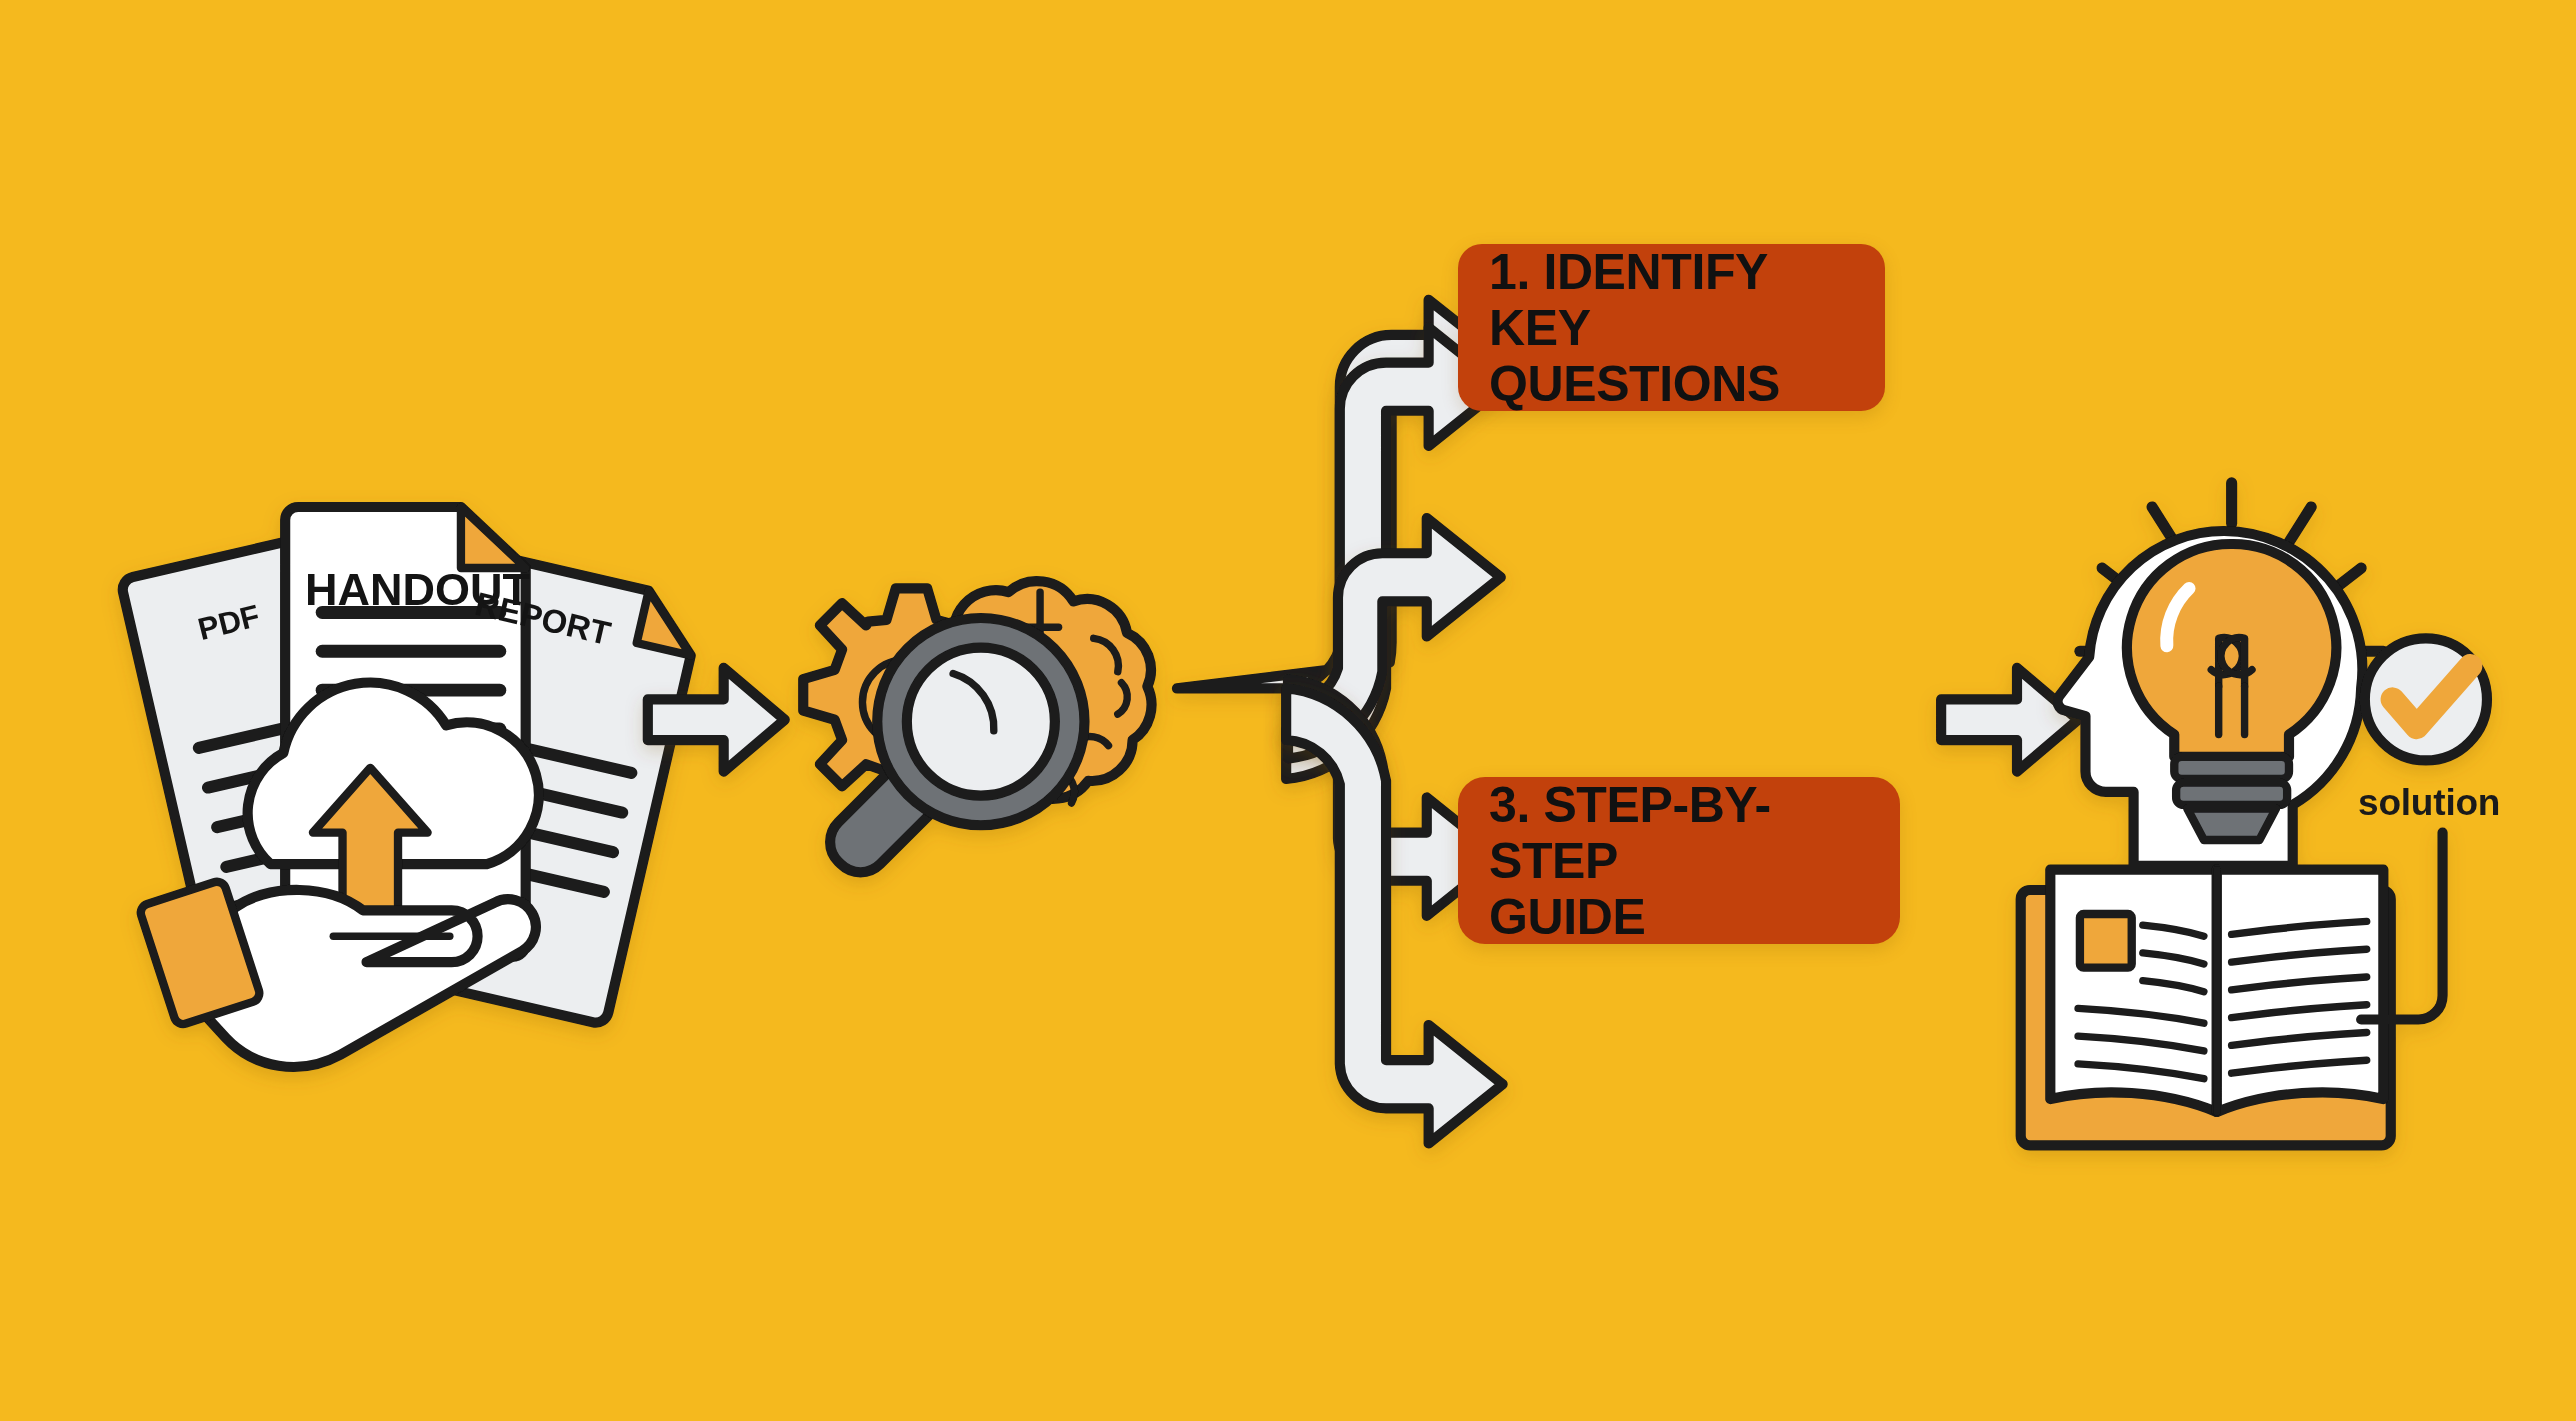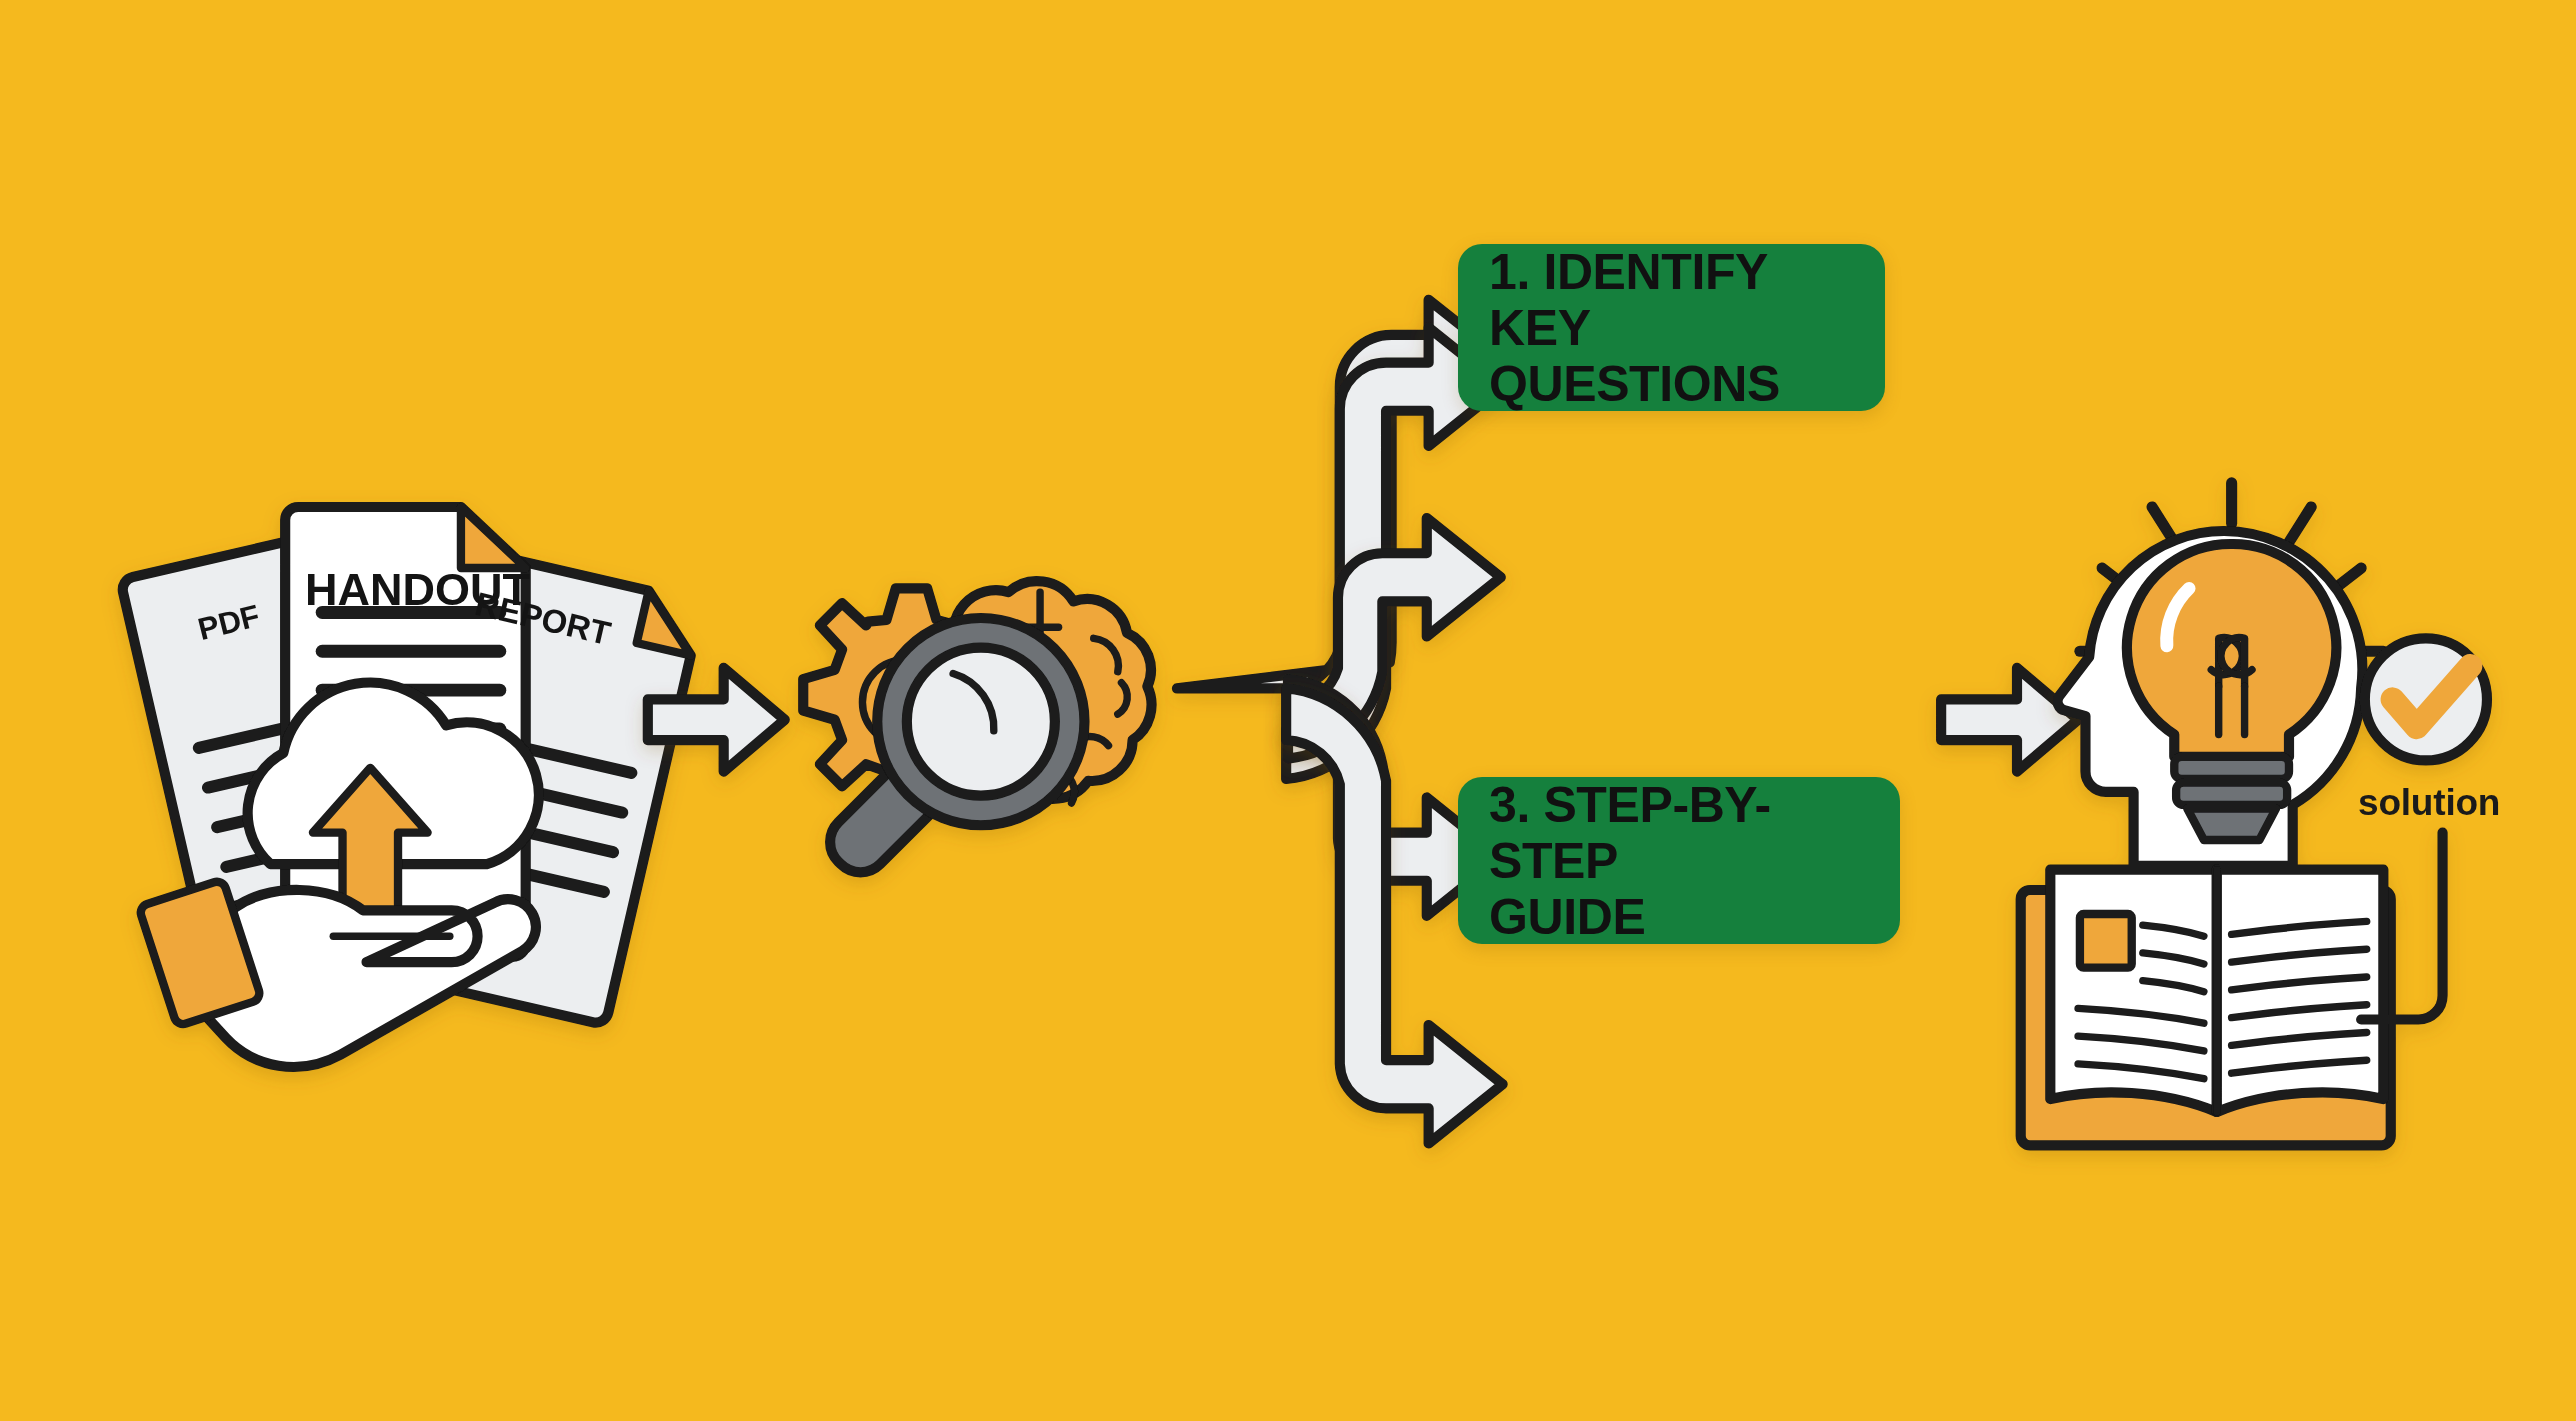--- a/index.html
+++ b/index.html
@@ -12,39 +12,39 @@
   }
   #stage {
     position:absolute; inset:0;
     background:#F5B91E;
   }
   #stage svg.layer { position:absolute; left:0; top:0; width:2576px; height:1421px; }
 
   
   .step-box {
     position:absolute;
-    background:#15803d;
+    background:#c2410c;
     border-radius:24px;
     box-shadow:0 5.6px 16.7px rgba(120,80,0,.18);
     display:flex; align-items:center;
     padding:0 31px;
   }
   .step-label {
     font-family:"Liberation Sans", sans-serif;
     font-weight:700;
     font-size:50px;
     line-height:1.12;
     letter-spacing:-0.4px;
     color:#111111;
     text-transform:uppercase;
     white-space:pre-line;
   }
   #step-1 { left:1458px; top:244px;  width:427px; height:167px; }
   #step-2 { left:1458px; top:524px;  width:427px; height:130px; }
-  #step-3 { left:1458px; top:777px;  width:442px; height:167px; }
+  #step-3 { left:1458px; top:777px;  width:442px; height:167px;border-radius:27px; }
   #step-4 { left:1458px; top:1027px; width:477px; height:167px; }
 
   
   #solution-caption {
     position:absolute;
     left:2358px; top:782px;
     font-family:"Liberation Sans", sans-serif;
     font-weight:700;
     font-size:37px;
     color:#1b1b1b;

